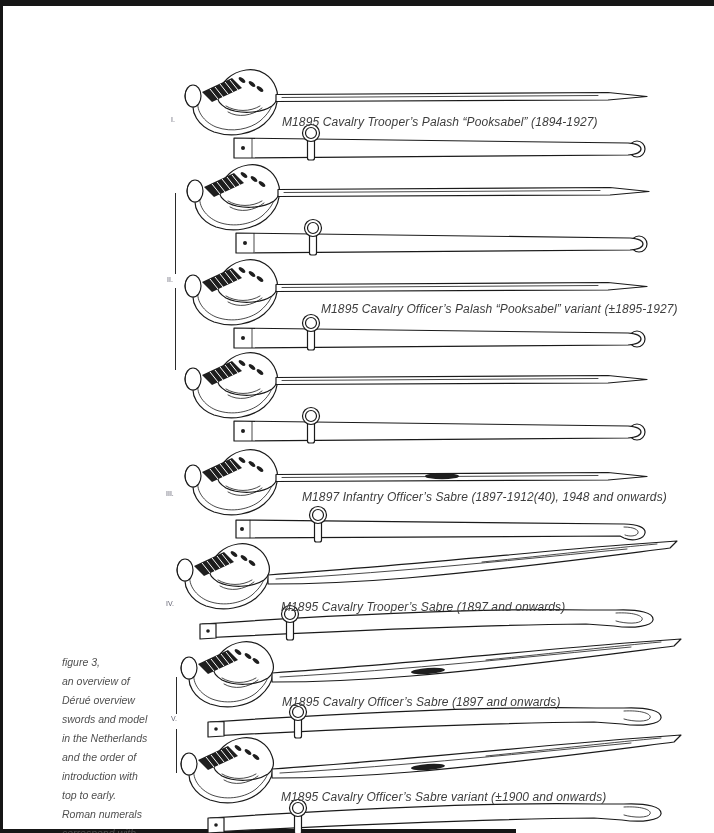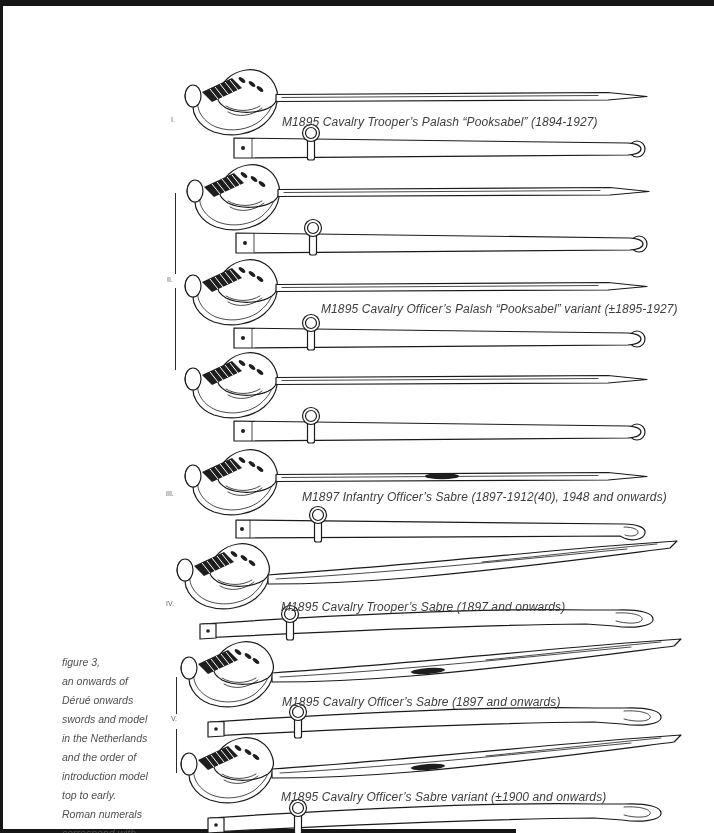--- a/index.html
+++ b/index.html
@@ -185,24 +185,24 @@
   <span class="numeral" style="left:166px;top:600px;">IV.</span>
   <span class="numeral" style="left:171px;top:715px;">V.</span>
 
   <div class="bracket" style="left:175px;top:193px;height:81px;"></div>
   <div class="bracket" style="left:175px;top:288px;height:82px;"></div>
   <div class="bracket" style="left:176px;top:677px;height:37px;"></div>
   <div class="bracket" style="left:176px;top:729px;height:44px;"></div>
 
   <div class="figcaption">
     <div>figure 3,</div>
-    <div>an onwards of</div>
-    <div>Dérué onwards</div>
+    <div>an overview of</div>
+    <div>Dérué overview</div>
     <div>swords and model</div>
     <div>in the Netherlands</div>
     <div>and the order of</div>
-    <div>introduction model</div>
+    <div>introduction with</div>
     <div>top to early.</div>
     <div>Roman numerals</div>
     <div>correspond with</div>
   </div>
 
 </div>
 
 </body></html>

